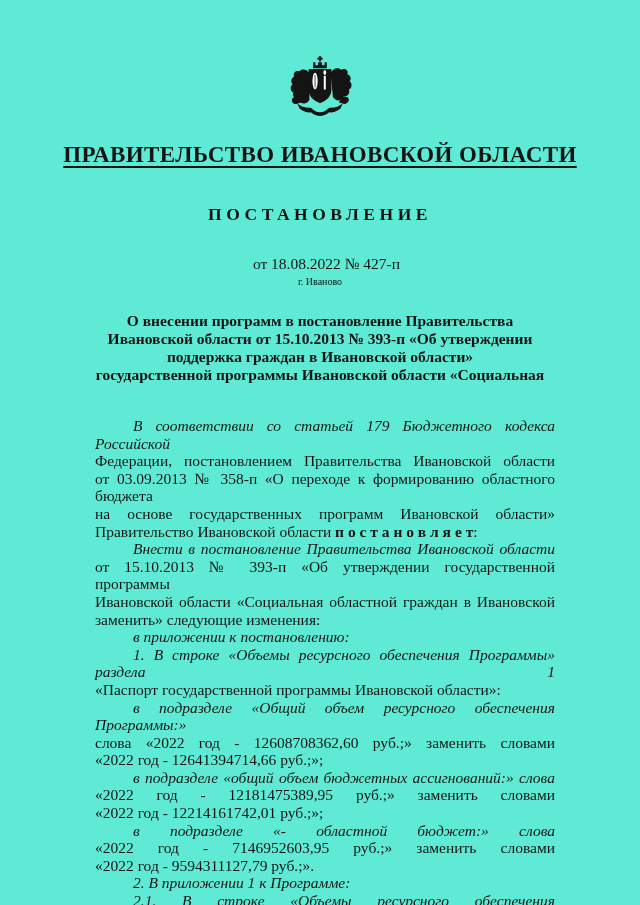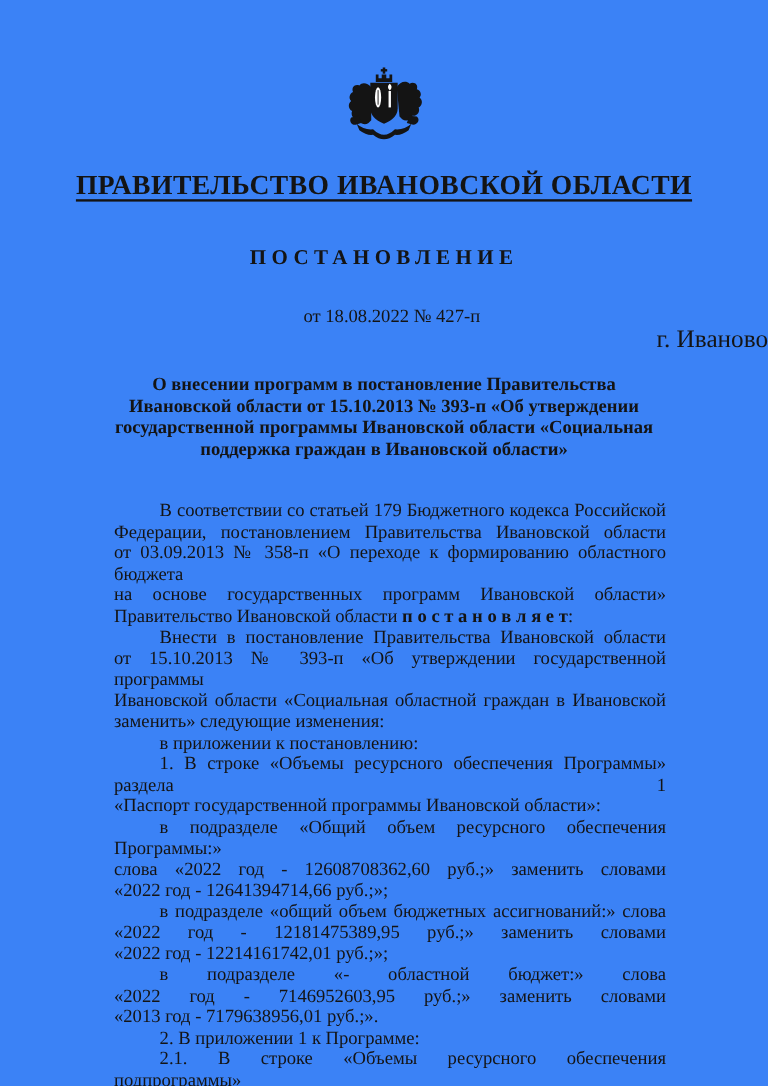--- a/index.html
+++ b/index.html
@@ -1,19 +1,19 @@
 <!DOCTYPE html>
 <html><head>
 <meta charset="utf-8">
 <style>
   html, body { margin:0; padding:0; background:#ffffff; }
   .page {
     position:relative;
     width:640px; height:905px;
-    background:#3b82f6;
+    background:#5eead4;
     color:#141414;
     font-family:"Liberation Serif", serif;
     overflow:hidden;
   }
   .emblem { display:flex; justify-content:center; padding-top:56px; }
   .org-name {
     margin-top:22px;
     text-align:center;
     font-weight:bold;
     font-size:23px;
@@ -25,38 +25,38 @@
     text-underline-offset:4px;
   }
   .doc-type {
     margin-top:36px;
     text-align:center;
     font-weight:bold;
     font-size:17.5px;
     letter-spacing:4.5px;
   }
   .date-line { margin-top:30px; text-align:center; font-size:15.5px; line-height:18px;padding-left:13px; }
-  .city-line { text-align:right; font-size:21px; line-height:18px; }
+  .city-line { text-align:center; font-size:10px; line-height:18px; }
   .title {
     margin-top:21px;
     text-align:center;
     font-weight:bold;
     font-size:15.5px;
     line-height:18px;
   }
   .body {
     width:460px;
     margin-top:33px;
     margin-left:95px;
     font-size:15.5px;
     line-height:17.6px;
   }
   .bline { white-space:normal; }
   .bline.just { text-align:justify; text-align-last:justify; }
-  .bline.ind { text-indent:38px; }
+  .bline.ind { text-indent:38px;font-style:italic; }
 </style>
 </head>
 <body>
 
 <div class="page">
 
   <div class="emblem">
     <svg viewBox="0 0 100 84" width="76" height="64" aria-hidden="true">
       <g fill="#141414">
         <rect x="48.6" y="0" width="2.8" height="7"></rect>
@@ -81,22 +81,22 @@
   </div>
 
   <div class="doc-type">ПОСТАНОВЛЕНИЕ</div>
 
   <div class="date-line">от 18.08.2022 № 427-п</div>
   <div class="city-line">г. Иваново</div>
 
   <div class="title" id="title">
       <div>О внесении программ в постановление Правительства</div>
       <div>Ивановской области от 15.10.2013 № 393-п «Об утверждении</div>
+      <div>поддержка граждан в Ивановской области»</div>
       <div>государственной программы Ивановской области «Социальная</div>
-      <div>поддержка граждан в Ивановской области»</div>
     </div>
 
   <div class="body" id="body">
       <div>
         <div class="bline just ind">В соответствии со статьей 179 Бюджетного кодекса Российской</div>
         <div class="bline just">Федерации, постановлением Правительства Ивановской области</div>
         <div class="bline just">от 03.09.2013 № 358-п «О переходе к формированию областного бюджета</div>
         <div class="bline just">на основе государственных программ Ивановской области»</div>
         <div class="bline">Правительство Ивановской области <b>п о с т а н о в л я е т</b>:</div>
       </div>
@@ -119,21 +119,21 @@
         <div class="bline">«2022 год - 12641394714,66 руб.;»;</div>
       </div>
       <div>
         <div class="bline just ind">в подразделе «общий объем бюджетных ассигнований:» слова</div>
         <div class="bline just">«2022 год - 12181475389,95 руб.;» заменить словами</div>
         <div class="bline">«2022 год - 12214161742,01 руб.;»;</div>
       </div>
       <div>
         <div class="bline just ind">в подразделе «- областной бюджет:» слова</div>
         <div class="bline just">«2022 год - 7146952603,95 руб.;» заменить словами</div>
-        <div class="bline">«2013 год - 7179638956,01 руб.;».</div>
+        <div class="bline">«2022 год - 9594311127,79 руб.;».</div>
       </div>
       <div>
         <div class="bline ind">2. В приложении 1 к Программе:</div>
       </div>
       <div>
         <div class="bline just ind">2.1. В строке «Объемы ресурсного обеспечения подпрограммы»</div>
         <div class="bline">раздела 1 «Паспорт подпрограммы»:</div>
       </div>
     </div>
 

